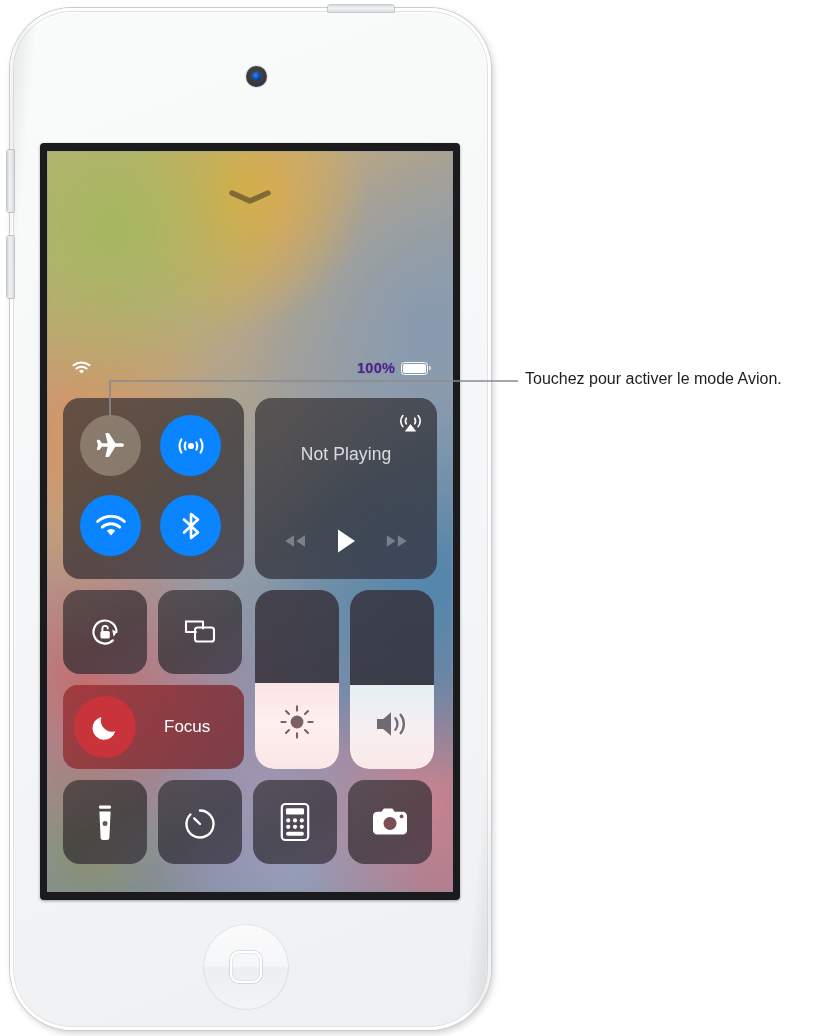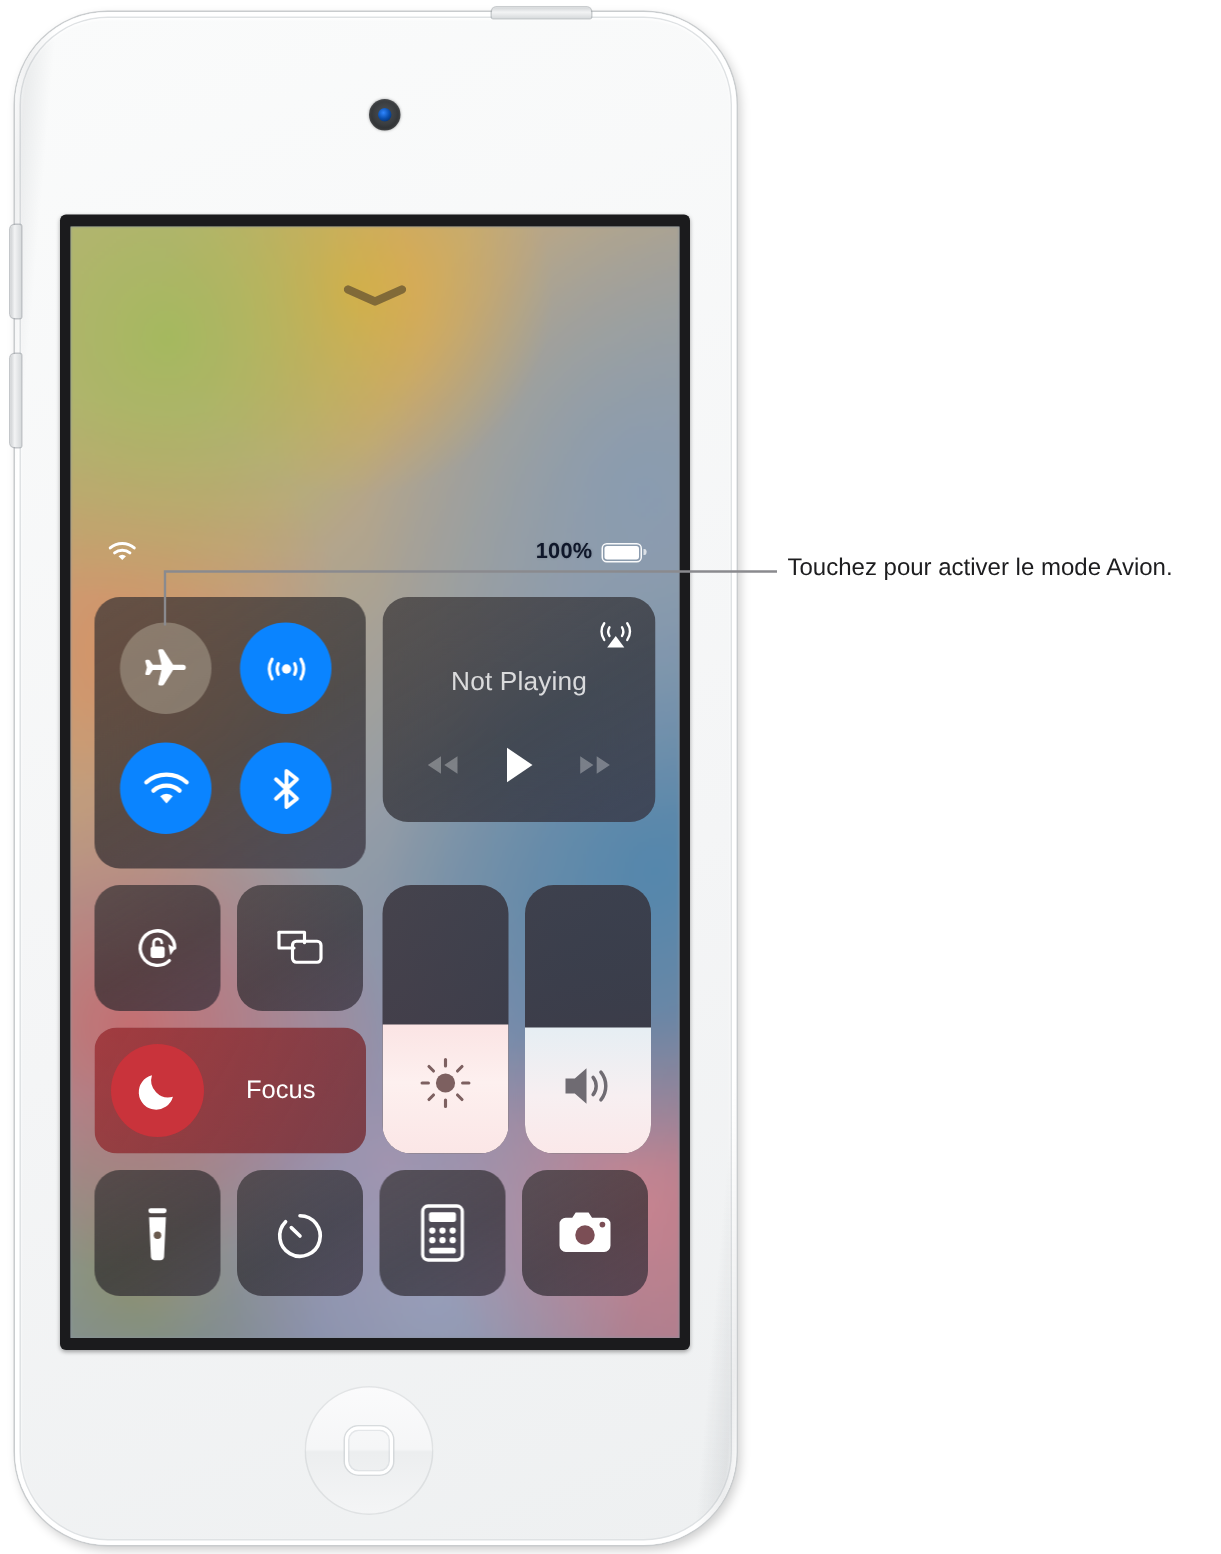--- a/index.html
+++ b/index.html
@@ -128,21 +128,21 @@
   .statusbar {
     position: absolute; left: 0; right: 0; top: 206px;
     height: 22px;
     display: flex; align-items: center; justify-content: space-between;
     padding: 0 25px;
     color: #fff;
   }
   .sb-right { display: flex; align-items: center; gap: 6px; }
   .sb-pct {
     font-size: 14.5px; font-weight: bold; letter-spacing: .2px;
-    color: #0f172a; text-shadow: 0 0 2px rgba(0,0,0,.18);
+    color: #4c1d95; text-shadow: 0 0 2px rgba(0,0,0,.18);
   }
   .battery {
     position: relative; width: 27px; height: 13px;
     border: 1.6px solid rgba(255,255,255,.95);
     border-radius: 3.5px;
   }
   .battery::after {
     content:""; position: absolute; right: -3.6px; top: 3.6px;
     width: 2px; height: 4.4px; border-radius: 0 1.5px 1.5px 0;
     background: rgba(255,255,255,.7);
@@ -176,21 +176,21 @@
     gap: 13px; height: 100%;
   }
   .circ {
     width: 61px; height: 61px; border-radius: 50%;
     display: flex; align-items: center; justify-content: center;
   }
   .circ.on  { background: #0a84ff; }
   .circ.off { background: rgba(185,176,160,.46); }
 
   
-  .nowplaying { width: 182px; height: 150px; position: relative; padding-left: 32px; }
+  .nowplaying { width: 182px; height: 181px; position: relative; padding-left: 32px; }
   .np-airplay { position: absolute; right: 14px; top: 12px; z-index: 3; }
   .np-title {
     position: absolute; left: 0; right: 0; top: 46px;
     text-align: center;
     color: rgba(255,255,255,.80);
     font-size: 17.5px; letter-spacing: .1px; z-index: 3;
   }
   .np-controls {
     position: absolute; left: 0; right: 0; bottom: 24px;
     display: flex; align-items: center; justify-content: space-around;

